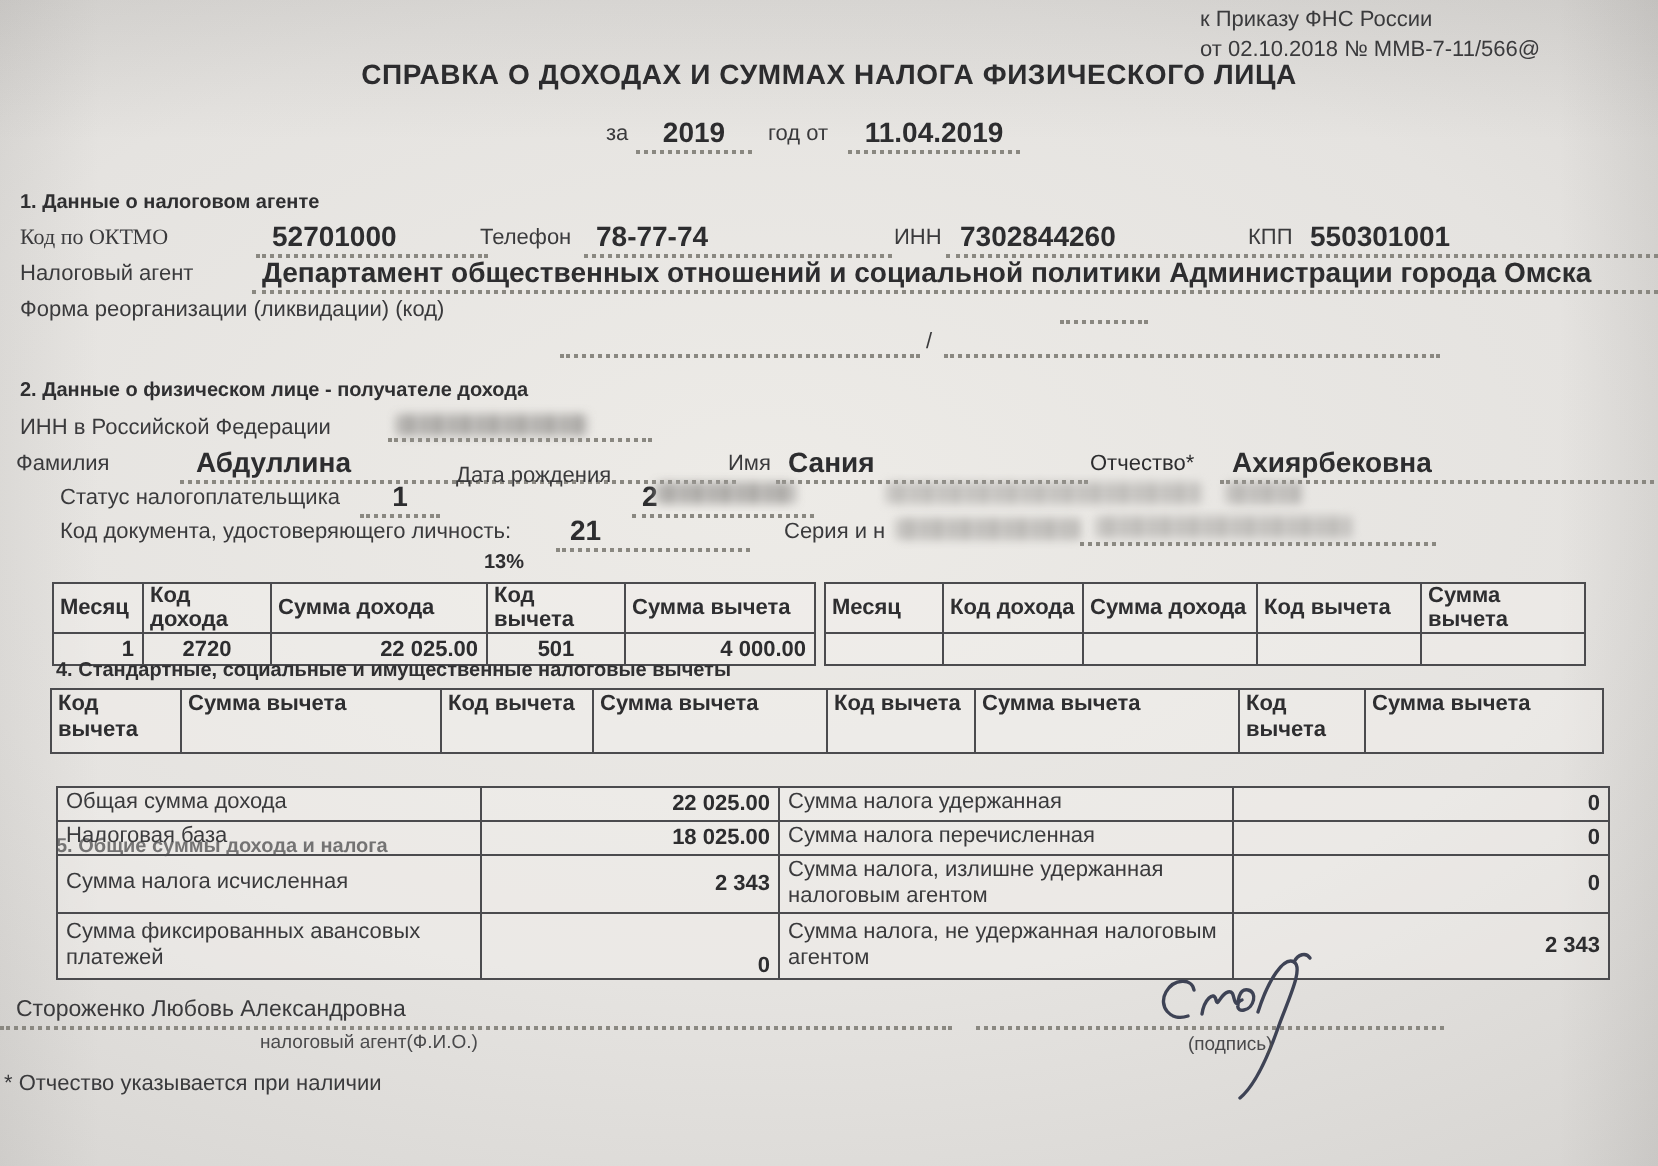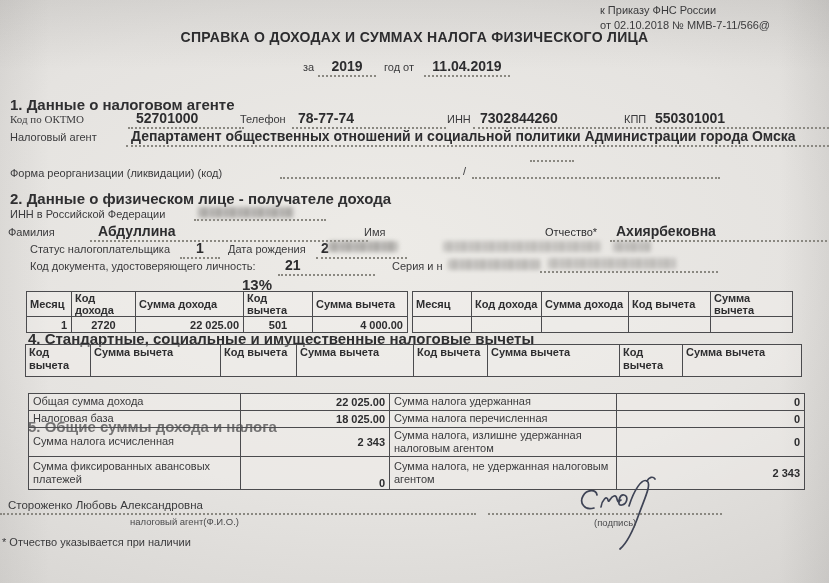--- a/index.html
+++ b/index.html
@@ -10,21 +10,21 @@
     color:#3a3a3c;
     background:
       linear-gradient(180deg, rgba(90,88,86,.10) 0%, rgba(90,88,86,0) 12%),
       linear-gradient(90deg, rgba(90,88,86,.08) 0%, rgba(90,88,86,0) 6%, rgba(90,88,86,0) 94%, rgba(90,88,86,.10) 100%),
       radial-gradient(ellipse 115% 95% at 46% 42%, #edebe7 0%, #e5e3e0 45%, #d9d7d4 72%, #c9c7c5 100%);
   }
   .abs{position:absolute;white-space:nowrap;}
   .s11{font-size:11px;}
   .s9{font-size:9.5px;color:#4a4a4c;}
   .b{font-weight:normal;color:#2d2d2f;}
-  .hd{font-size:15px;font-weight:bold;color:#2f2f31;}
+  .hd{font-size:10px;font-weight:bold;color:#2f2f31;}
   .field{position:absolute;border-bottom:2px dotted #8a8881;font-size:14px;font-weight:bold;color:#2d2d2f;white-space:nowrap;padding-bottom:1px;}
   .dotline{position:absolute;border-bottom:2px dotted #8a8881;height:0;}
   .blur{position:absolute;height:11px;border-radius:2px;opacity:.8;
     background:repeating-linear-gradient(90deg,#8f8d8a 0px,#bcbab7 3px,#8a8885 7px,#c6c4c1 11px,#979593 14px);
     filter:blur(2.3px);}
   table{border-collapse:collapse;table-layout:fixed;position:absolute;background:rgba(245,244,241,.35);}
   table, th, td{border:1.6px solid #4b4b4e;}
   th{font-size:11px;font-weight:bold;color:#2e2e30;text-align:left;padding:0 3px;}
   td{font-size:11px;padding:0 4px;color:#333335;}
   .t3 th{height:15px;}
@@ -60,42 +60,43 @@
   <div class="abs s11" style="left:240px;top:113px;">Телефон</div>
   <div class="field" style="left:292px;top:110px;width:148px;padding-left:6px;">78-77-74</div>
   <div class="abs s11" style="left:447px;top:113px;">ИНН</div>
   <div class="field" style="left:473px;top:110px;width:172px;padding-left:7px;">7302844260</div>
   <div class="abs s11" style="left:624px;top:113px;">КПП</div>
   <div class="field" style="left:650px;top:110px;width:178px;padding-left:5px;">550301001</div>
 
   <div class="abs s11" style="left:10px;top:131px;">Налоговый агент</div>
   <div class="field" style="left:126px;top:128px;width:702px;padding-left:5px;">Департамент общественных отношений и социальной политики Администрации города Омска</div>
 
-  <div class="abs s11" style="left:10px;top:167px;text-align:center;">Форма реорганизации (ликвидации)  (код)</div>
+  <div class="abs s11" style="left:10px;top:149px;text-align:center;">Форма реорганизации (ликвидации)  (код)</div>
   <div class="dotline" style="left:530px;top:147px;width:44px;height:13px;"></div>
 
   <div class="dotline" style="left:280px;top:164px;width:180px;height:13px;"></div>
   <div class="abs s11" style="left:463px;top:165px;">/</div>
   <div class="dotline" style="left:472px;top:164px;width:248px;height:13px;"></div>
 
   <div class="abs hd" style="left:10px;top:190px;">2. Данные о физическом лице - получателе дохода</div>
 
   <div class="abs s11" style="left:10px;top:208px;">ИНН в Российской Федерации</div>
   <div class="dotline" style="left:194px;top:206px;width:132px;height:13px;"></div>
   <div class="blur" style="left:198px;top:207px;width:96px;"></div>
 
   <div class="abs s11" style="left:8px;top:226px;">Фамилия</div>
   <div class="field" style="left:90px;top:223px;width:270px;padding-left:8px;">Абдуллина</div>
   <div class="abs s11" style="left:364px;top:226px;">Имя</div>
+  <div class="field" style="left:388px;top:223px;width:150px;padding-left:6px;">Сания</div>
   <div class="abs s11 b" style="left:545px;top:226px;">Отчество*</div>
   <div class="field" style="left:610px;top:223px;width:218px;padding-left:6px;">Ахиярбековна</div>
 
   <div class="abs s11" style="left:30px;top:243px;">Статус налогоплательщика</div>
   <div class="field ctr" style="left:180px;top:240px;width:40px;">1</div>
-  <div class="abs s11" style="left:228px;top:243px;">Дата рождения</div>
+  <div class="abs s11" style="left:228px;top:232px;">Дата рождения</div>
   <div class="field" style="left:316px;top:240px;width:86px;padding-left:5px;">2</div>
   <div class="blur" style="left:328px;top:241px;width:70px;"></div>
   <div class="blur" style="left:443px;top:241px;width:158px;opacity:.55;"></div>
   <div class="blur" style="left:613px;top:241px;width:38px;opacity:.6;"></div>
 
   <div class="abs s11" style="left:30px;top:260px;">Код документа, удостоверяющего личность:</div>
   <div class="field" style="left:278px;top:257px;width:90px;padding-left:7px;">21</div>
   <div class="abs s11" style="left:392px;top:260px;">Серия и н</div>
   <div class="blur" style="left:448px;top:259px;width:92px;opacity:.6;"></div>
   <div class="dotline" style="left:540px;top:258px;width:178px;height:13px;"></div>

